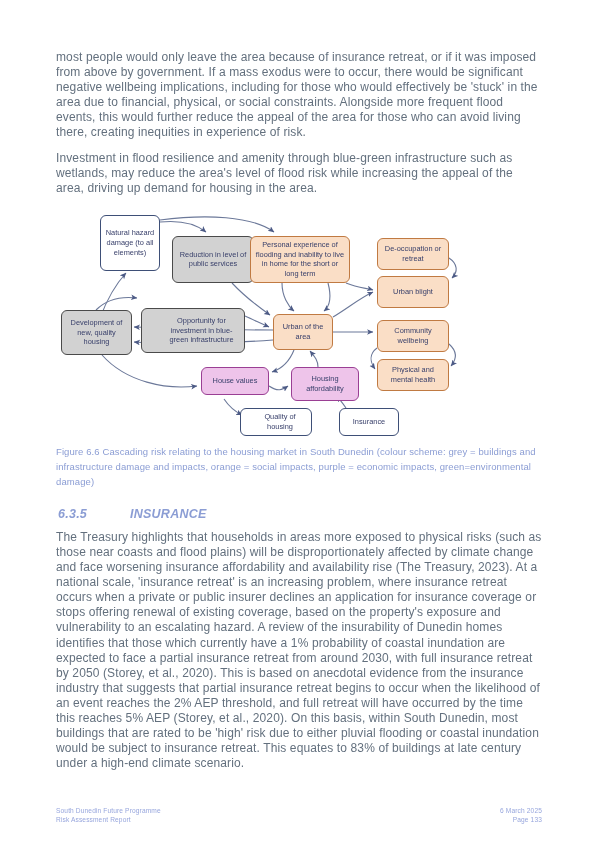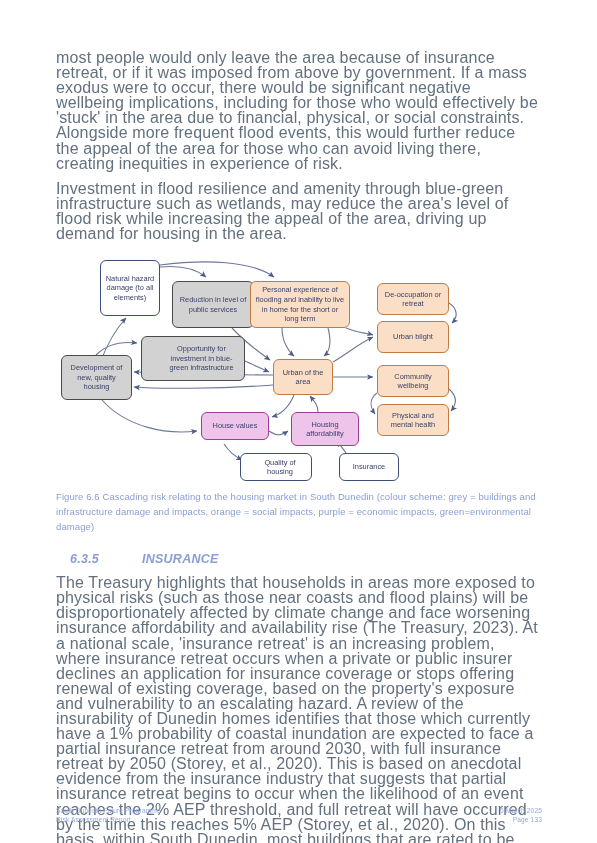--- a/index.html
+++ b/index.html
@@ -23,35 +23,35 @@
     height: 843px;
   }
   .content {
     position: absolute;
     left: 56px;
     top: 50px;
     width: 486px;
   }
   p.body-text {
     margin: 0 0 10px 0;
-    font-size: 16px;
+    font-size: 12px;
     line-height: 15.1px;
     color: #63707e;
     text-align: left;
     letter-spacing: 0.01em;
   }
   .figure-caption {
     margin: 0;
     font-size: 9.5px;
     line-height: 15px;
     color: #8b9dd4;
     letter-spacing: 0.01em;
   }
   .section-heading {
-    margin: 18px 0 9px 14px;
+    margin: 18px 0 9px 2px;
     font-size: 12.5px;
     font-style: italic;
     color: #8b9dd4;
     letter-spacing: 0.02em;
     display: flex;
   }
   .section-heading .num {
     width: 72px;
     display: inline-block;
   }
@@ -180,21 +180,21 @@
           <path d="M393,134 C402,142 400,150 395,156"></path>
           <path d="M321,138 C313,144 314,152 319,159"></path>
         </g>
       </svg>
 
       <div class="node white" style="left: 44px; top: 5px; width: 60px; height: 56px;">Natural hazard damage (to all elements)</div>
       <div class="node grey" style="left: 116px; top: 26px; width: 82px; height: 47px;">Reduction in level of public services</div>
       <div class="node orange" style="left: 194px; top: 26px; width: 100px; height: 47px;">Personal experience of flooding and inability to live in home for the short or long term</div>
       <div class="node orange" style="left: 321px; top: 28px; width: 72px; height: 32px;">De-occupation or retreat</div>
       <div class="node orange" style="left: 321px; top: 66px; width: 72px; height: 32px;">Urban blight</div>
-      <div class="node grey" style="left: 85px; top: 81px; width: 104px; height: 45px; padding-left: 20px;">Opportunity for investment in blue-green infrastructure</div>
+      <div class="node grey" style="left: 85px; top: 98px; width: 104px; height: 45px; padding-left: 20px;">Opportunity for investment in blue-green infrastructure</div>
       <div class="node grey" style="left: 5px; top: 100px; width: 71px; height: 45px;">Development of new, quality housing</div>
       <div class="node orange" style="left: 217px; top: 104px; width: 60px; height: 36px;">Urban of the area</div>
       <div class="node orange" style="left: 321px; top: 110px; width: 72px; height: 32px;">Community wellbeing</div>
       <div class="node orange" style="left: 321px; top: 149px; width: 72px; height: 32px;">Physical and mental health</div>
       <div class="node purple" style="left: 145px; top: 157px; width: 68px; height: 28px;">House values</div>
       <div class="node purple" style="left: 235px; top: 157px; width: 68px; height: 34px;">Housing affordability</div>
       <div class="node white" style="left: 184px; top: 198px; width: 72px; height: 28px; padding-left: 11px;">Quality of housing</div>
       <div class="node white" style="left: 283px; top: 198px; width: 60px; height: 28px;">Insurance</div>
 
     </div>

